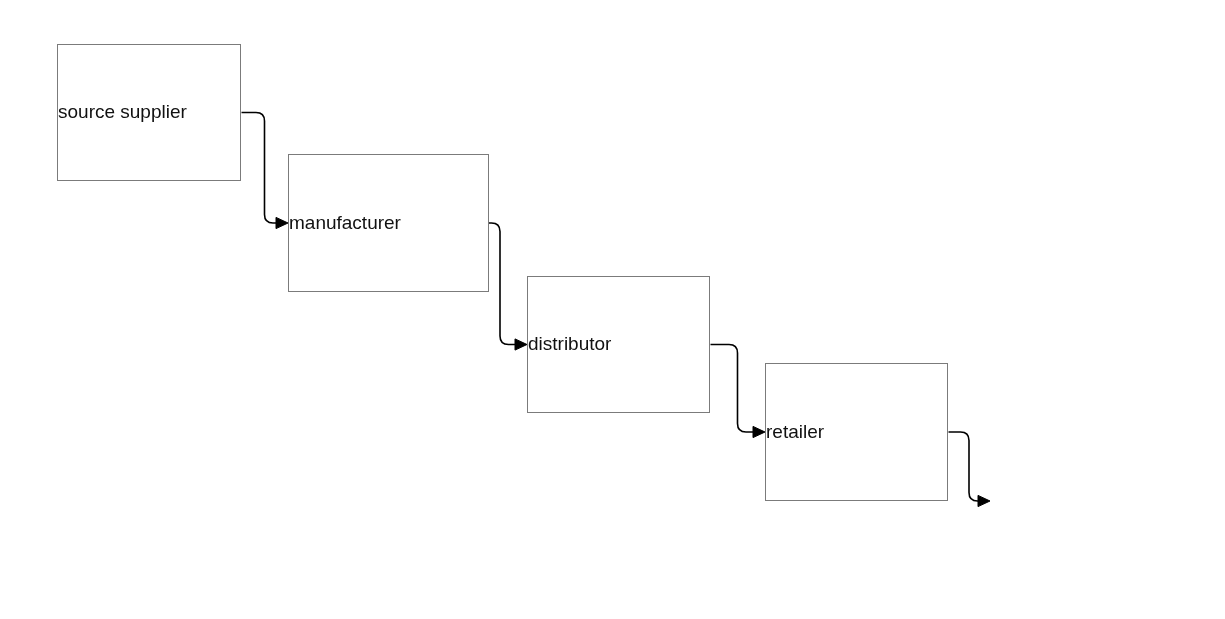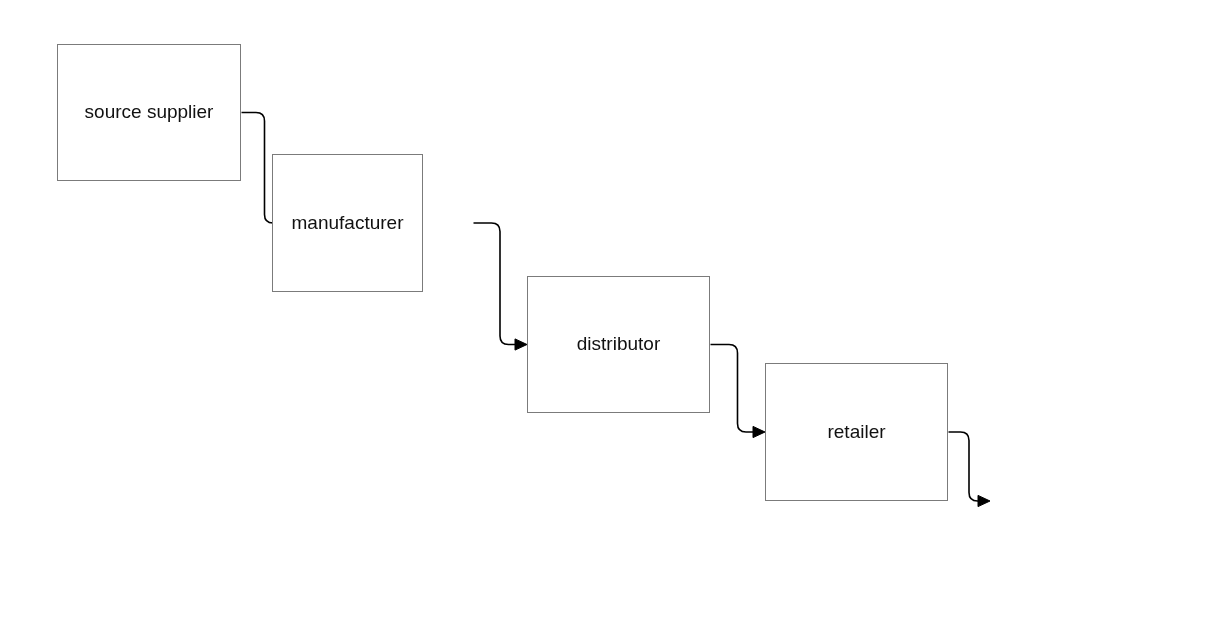--- a/index.html
+++ b/index.html
@@ -37,21 +37,21 @@
     stroke-width:1;
     stroke-linejoin:round;
   }
   .node{
     position:absolute;
     box-sizing:border-box;
     background:var(--node-fill);
     border:1.5px solid var(--node-border);
     display:flex;
     align-items:center;
-    justify-content:center;
+    justify-content:flex-start;
   }
   .node .label{
     color:var(--label-text);
     font-size:19px;
     line-height:1.2;
     white-space:nowrap;
     text-align:center;
   }
 </style>
 </head>
@@ -75,21 +75,21 @@
     <g>
       <path class="edge" d="M 948.5 432 H 960.5 Q 969 432 969 440.5 V 492.5 Q 969 501 977.5 501 H 978"></path>
       <polygon class="arrow" points="978,495.4 990,501 978,506.6"></polygon>
     </g>
   </svg>
 
   <div class="node" style="left:57px;top:44px;width:184px;height:137px">
     <span class="label">source supplier</span>
   </div>
 
-  <div class="node" style="left:272px;top:154px;width:151px;height:138px">
+  <div class="node" style="left:288px;top:154px;width:201px;height:138px">
     <span class="label">manufacturer</span>
   </div>
 
   <div class="node" style="left:527px;top:276px;width:183px;height:137px">
     <span class="label">distributor</span>
   </div>
 
   <div class="node" style="left:765px;top:363px;width:183px;height:138px">
     <span class="label">retailer</span>
   </div>

